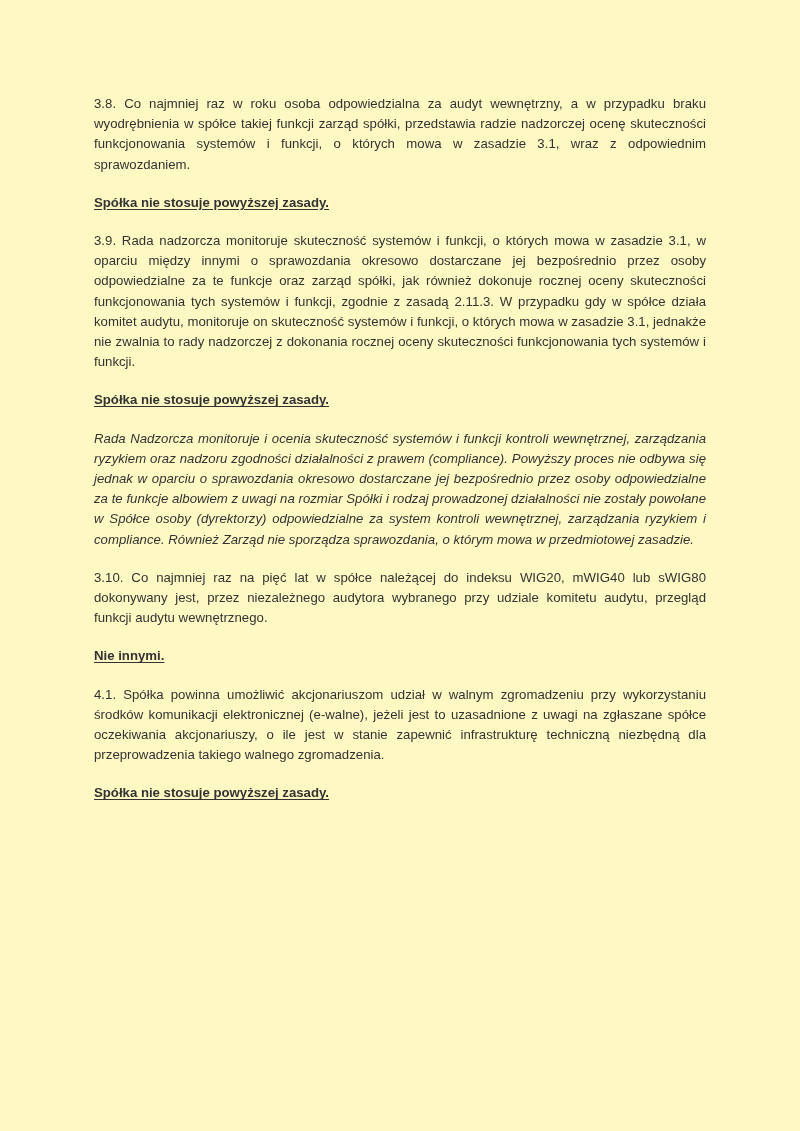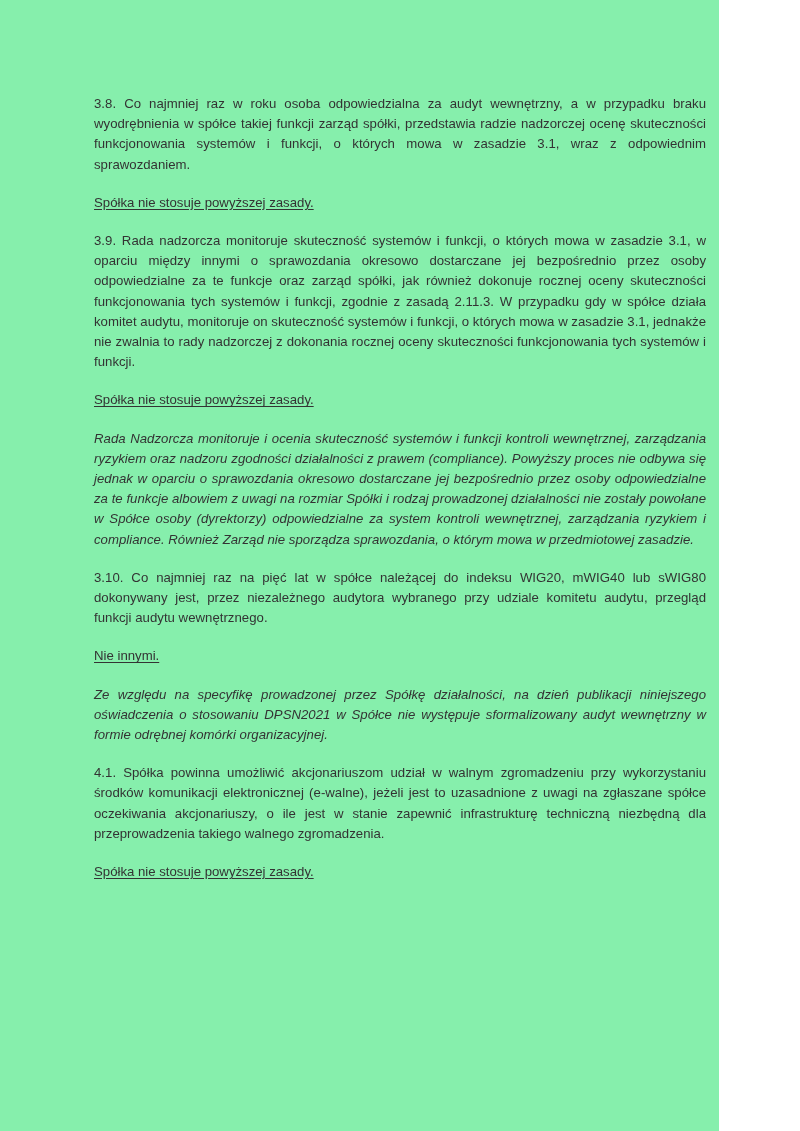--- a/index.html
+++ b/index.html
@@ -10,44 +10,44 @@
   }
   body {
     width: 800px;
     height: 1131px;
     font-family: "Liberation Sans", sans-serif;
     color: #333333;
     -webkit-font-smoothing: antialiased;
   }
   .page {
     position: relative;
-    width: 719px;
+    width: 800px;
     height: 1131px;
-    background: #86efac;
+    background: #fef9c3;
     box-sizing: border-box;
     padding: 94px 94px 0 94px;
     overflow: hidden;
   }
   .content {
     width: 612px;
   }
   .para {
     margin: 0 0 18px 0;
     font-size: 13.2px;
     line-height: 20.2px;
     text-align: justify;
     text-justify: inter-word;
     color: #333333;
     letter-spacing: 0.02px;
   }
   .heading-ul {
     margin: 0 0 18px 0;
     font-size: 13.2px;
     line-height: 20.2px;
-    font-weight: normal;
+    font-weight: bold;
     text-decoration: underline;
     text-underline-offset: 2px;
     color: #333333;
     text-align: left;
   }
   .italic {
     font-style: italic;
   }
   .section-title {
     margin: 0 0 18px 0;
@@ -74,21 +74,20 @@
 
     <p class="heading-ul">Spółka nie stosuje powyższej zasady.</p>
 
     <p class="para italic">Rada Nadzorcza monitoruje i ocenia skuteczność systemów i funkcji kontroli wewnętrznej, zarządzania ryzykiem oraz nadzoru zgodności działalności z prawem (compliance). Powyższy proces nie odbywa się jednak w oparciu o sprawozdania okresowo dostarczane jej bezpośrednio przez osoby odpowiedzialne za te funkcje albowiem z uwagi na rozmiar Spółki i rodzaj prowadzonej działalności nie zostały powołane w Spółce osoby (dyrektorzy) odpowiedzialne za system kontroli wewnętrznej, zarządzania ryzykiem i compliance. Również Zarząd nie sporządza sprawozdania, o którym mowa w przedmiotowej zasadzie.</p>
 
 
     <p class="para">3.10. Co najmniej raz na pięć lat w spółce należącej do indeksu WIG20, mWIG40 lub sWIG80 dokonywany jest, przez niezależnego audytora wybranego przy udziale komitetu audytu, przegląd funkcji audytu wewnętrznego.</p>
 
     <p class="heading-ul">Nie innymi.</p>
 
-    <p class="para italic">Ze względu na specyfikę prowadzonej przez Spółkę działalności, na dzień publikacji niniejszego oświadczenia o stosowaniu DPSN2021 w Spółce nie występuje sformalizowany audyt wewnętrzny w formie odrębnej komórki organizacyjnej.</p>
 
 
     <p class="para">4.1. Spółka powinna umożliwić akcjonariuszom udział w walnym zgromadzeniu przy wykorzystaniu środków komunikacji elektronicznej (e-walne), jeżeli jest to uzasadnione z uwagi na zgłaszane spółce oczekiwania akcjonariuszy, o ile jest w stanie zapewnić infrastrukturę techniczną niezbędną dla przeprowadzenia takiego walnego zgromadzenia.</p>
 
     <p class="heading-ul">Spółka nie stosuje powyższej zasady.</p>
 
   </div>
 </div>
 
 </body></html>

